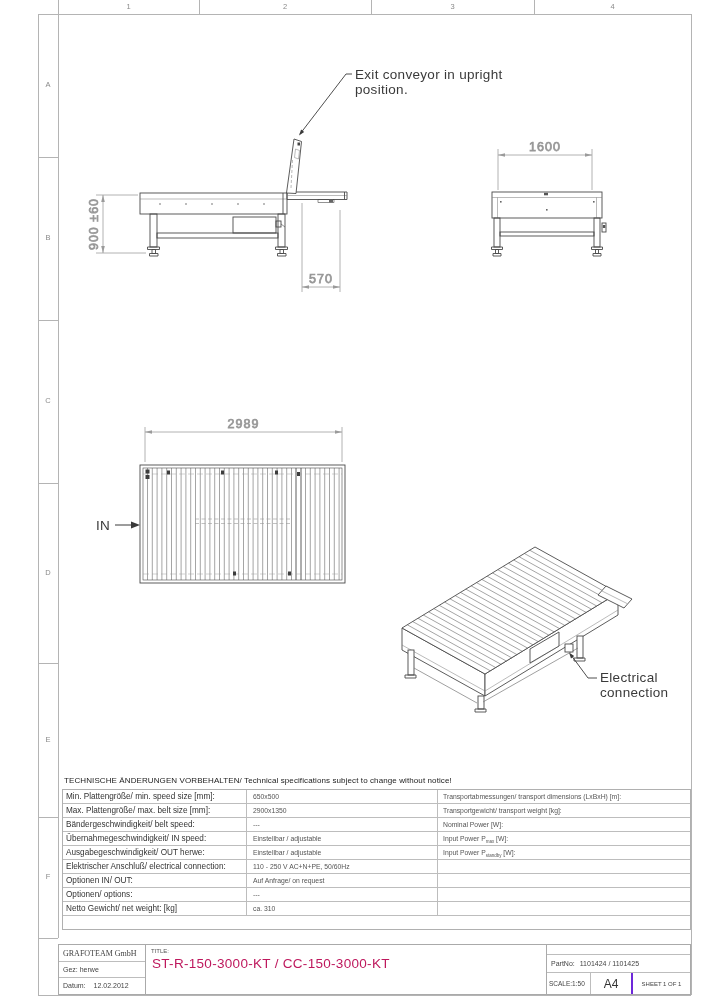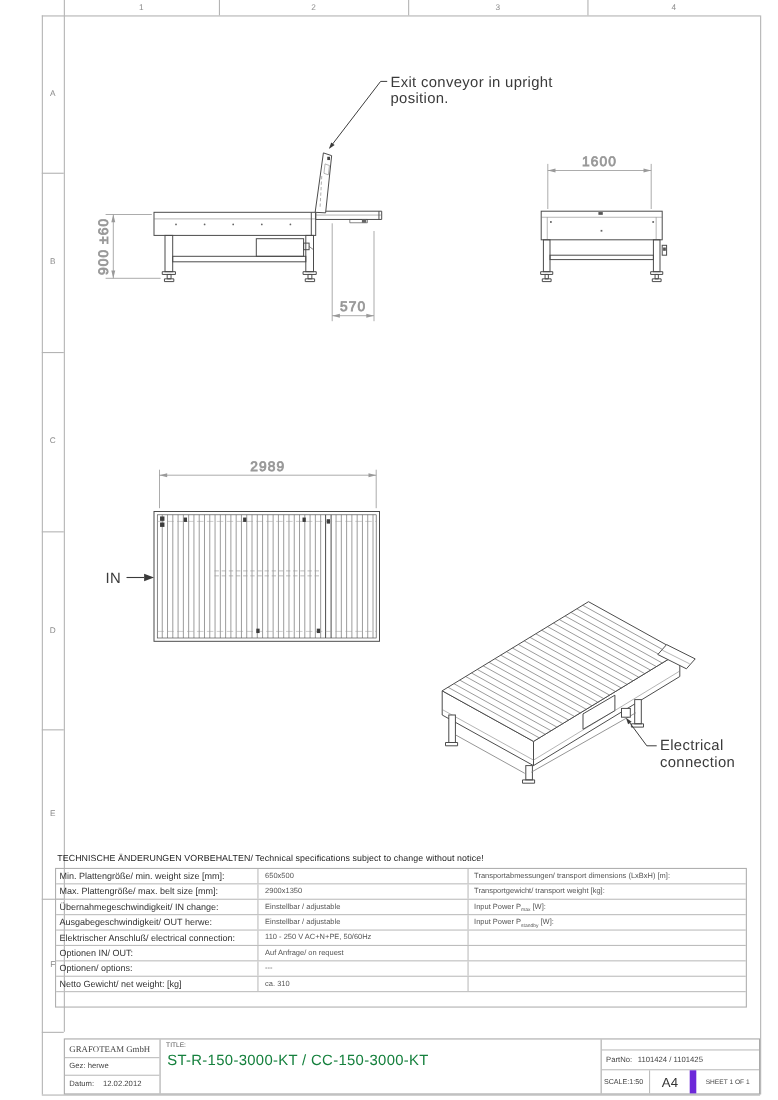--- a/index.html
+++ b/index.html
@@ -10,21 +10,21 @@
   }
   .h-line { position:absolute; height:0; border-top:1px solid #b4b4b4; }
   .v-line { position:absolute; width:0; border-left:1px solid #b4b4b4; }
   .grid-label { position:absolute; font-size:7.5px; color:#8a8a8a; text-align:center; }
   svg { position:absolute; left:0; top:0; }
   svg text { font-family:"Liberation Sans", sans-serif; }
   .dimtext { font-size:12.5px; fill:#8f8f8f; letter-spacing:1px; }
   .annot { font-size:13.5px; fill:#3a3a3a; letter-spacing:0.3px; }
 
   
-  .spec { position:absolute; left:50px; top:776px; width:629px; }
+  .spec { position:absolute; left:62px; top:776px; width:629px; }
   .spec-notice { font-size:8px; color:#222; height:13px; padding-left:2px; letter-spacing:0.1px; }
   .spec-grid { border:1px solid #b0b0b0; box-sizing:border-box; }
   .spec-row { display:flex; height:14px; box-sizing:border-box; border-bottom:1px solid #bdbdbd; }
   .spec-row:last-child { border-bottom:none; }
   .spec-row > div { box-sizing:border-box; overflow:hidden; white-space:nowrap; }
   .c1 { width:184px; border-right:1px solid #bdbdbd; font-size:8.2px; color:#333; padding:2px 0 0 3px; }
   .c2 { width:191px; border-right:1px solid #bdbdbd; font-size:6.8px; color:#555; padding:3px 0 0 6px; }
   .c3 { flex:1; font-size:6.8px; color:#555; padding:3px 0 0 5px; }
   .c3 sub { font-size:4.5px; }
   .empty-row { height:13px; }
@@ -33,28 +33,28 @@
   .tblock { position:absolute; left:58px; top:944px; width:633px; height:51px;
             border:1px solid #aaaaaa; box-sizing:border-box; display:flex; color:#444; }
   .tb-left { width:87px; border-right:1px solid #aaaaaa; box-sizing:border-box; display:flex; flex-direction:column; }
   .tb-left > div { box-sizing:border-box; border-bottom:1px solid #bdbdbd; padding-left:4px; overflow:hidden; white-space:nowrap; }
   .tb-company { height:17px; font-family:"Liberation Serif", serif; font-size:8px; padding-top:4px; }
   .tb-gez { height:16px; font-size:7px; padding-top:4px; }
   .tb-datum { height:16px; font-size:7px; padding-top:4px; border-bottom:none !important; }
   .tb-datum span { margin-right:8px; }
   .tb-mid { flex:1; border-right:1px solid #aaaaaa; box-sizing:border-box; overflow:hidden; }
   .tb-title-label { font-size:6px; color:#555; padding:3px 0 0 5px; }
-  .tb-title { font-size:13.5px; color:#15803d; letter-spacing:0.3px; padding:2px 0 0 6px; white-space:nowrap; }
+  .tb-title { font-size:13.5px; color:#be185d; letter-spacing:0.3px; padding:2px 0 0 6px; white-space:nowrap; }
   .tb-right { width:143px; display:flex; flex-direction:column; box-sizing:border-box; }
   .tb-strip { height:9px; border-bottom:1px solid #bdbdbd; }
   .tb-partno { height:18px; border-bottom:1px solid #bdbdbd; font-size:7px; padding:5px 0 0 4px; box-sizing:border-box; white-space:nowrap; }
   .tb-partno span { margin-right:5px; }
   .tb-botrow { flex:1; display:flex; }
   .tb-scale { width:44px; border-right:1px solid #bdbdbd; font-size:6.5px; padding:7px 0 0 2px; box-sizing:border-box; }
-  .tb-paper { width:42px; border-right:6px solid #6d28d9; font-size:12px; color:#333; text-align:center; padding-top:4px; box-sizing:border-box; }
+  .tb-paper { width:42px; border-right:2px solid #6d28d9; font-size:12px; color:#333; text-align:center; padding-top:4px; box-sizing:border-box; }
   .tb-sheet { flex:1; font-size:6px; text-align:center; padding-top:8px; box-sizing:border-box; }
 </style>
 </head>
 <body>
 
 <div class="sheet">
 
   <div>
     <div class="h-line" style="top:14px;left:38px;width:653px"></div>
     <div class="h-line" style="top:995px;left:38px;width:653px"></div>
@@ -225,31 +225,36 @@
       <polygon points="569,652.5 574.2,656.1 571,658.5" fill="#3a3a3a"></polygon>
       <text class="annot" x="600" y="682">Electrical</text>
       <text class="annot" x="600" y="697">connection</text>
     </g>
   </svg>
 
   <div class="spec">
     <div class="spec-notice">TECHNISCHE ÄNDERUNGEN VORBEHALTEN/ Technical specifications subject to change without notice!</div>
     <div class="spec-grid">
       <div class="spec-row">
-        <div class="c1">Min. Plattengröße/ min. weight size [mm]:</div>
+        <div class="c1">Min. Plattengröße/ min. speed size [mm]:</div>
         <div class="c2">650x500</div>
         <div class="c3">Transportabmessungen/ transport dimensions (LxBxH) [m]:</div>
       </div>
       <div class="spec-row">
         <div class="c1">Max. Plattengröße/ max. belt size [mm]:</div>
         <div class="c2">2900x1350</div>
         <div class="c3">Transportgewicht/ transport weight [kg]:</div>
       </div>
       <div class="spec-row">
-        <div class="c1">Übernahmegeschwindigkeit/ IN change:</div>
+        <div class="c1">Bändergeschwindigkeit/ belt speed:</div>
+        <div class="c2">---</div>
+        <div class="c3">Nominal Power [W]:</div>
+      </div>
+      <div class="spec-row">
+        <div class="c1">Übernahmegeschwindigkeit/ IN speed:</div>
         <div class="c2">Einstellbar / adjustable</div>
         <div class="c3"><span>Input Power P</span><sub>max</sub><span> [W]:</span></div>
       </div>
       <div class="spec-row">
         <div class="c1">Ausgabegeschwindigkeit/ OUT herwe:</div>
         <div class="c2">Einstellbar / adjustable</div>
         <div class="c3"><span>Input Power P</span><sub>standby</sub><span> [W]:</span></div>
       </div>
       <div class="spec-row">
         <div class="c1">Elektrischer Anschluß/ electrical connection:</div>

